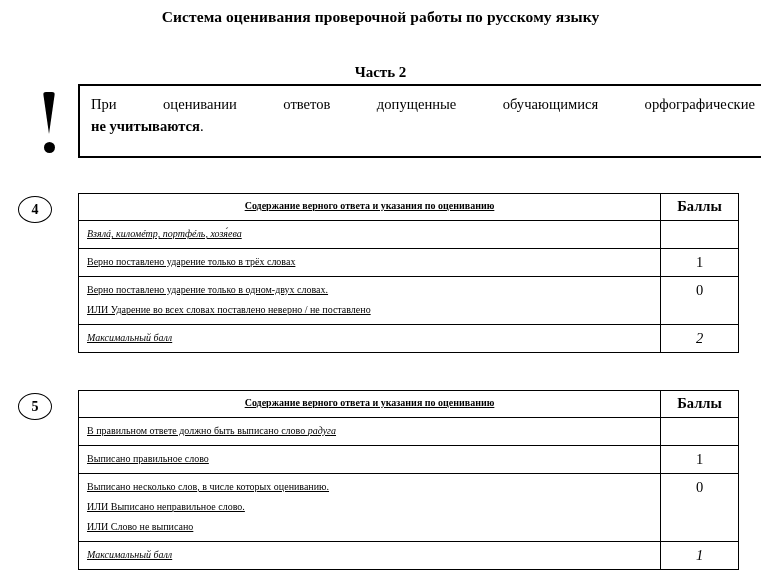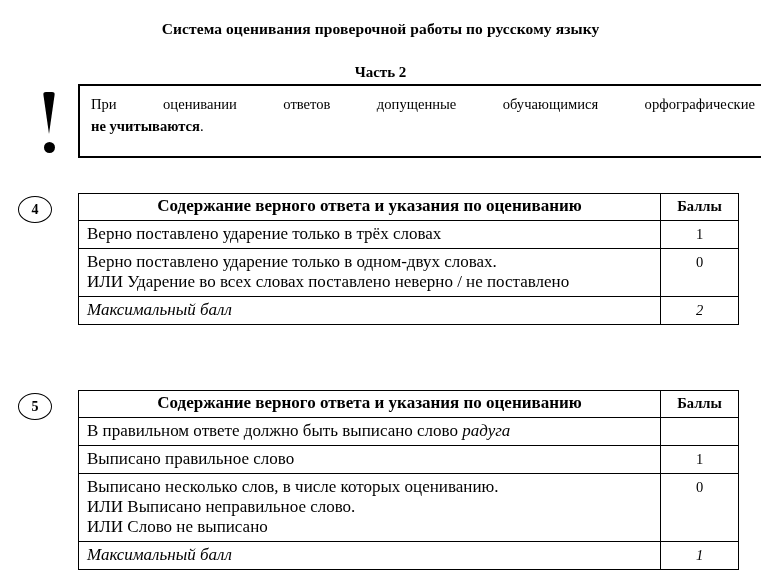--- a/index.html
+++ b/index.html
@@ -13,21 +13,21 @@
     font-family: "Liberation Serif", "DejaVu Serif", serif;
     color: #000000;
     position: relative;
     overflow: hidden;
   }
 
   
   .doc-title {
     position: absolute;
     left: 0;
-    top: 20px;
+    top: 8px;
     width: 761px;
     text-align: center;
     font-size: 15.5px;
     font-weight: bold;
     letter-spacing: 0.1px;
   }
   .part-title {
     position: absolute;
     left: 0;
     top: 64px;
@@ -125,23 +125,24 @@
   }
   table.rubric td, table.rubric th {
     border: 1.1px solid #000;
     box-sizing: border-box;
     vertical-align: top;
   }
   table.rubric th.c-desc,
   table.rubric td.c-desc {
     width: 582px;
     padding: 3px 8px 4px 8px;
-    font-size: 17px;
+    font-size: 10px;
     line-height: 20px;
     text-align: left;
+    text-decoration: underline;
   }
   table.rubric th.c-score,
   table.rubric td.c-score {
     width: 78px;
     padding: 3px 4px 4px 4px;
     font-size: 14.5px;
     line-height: 20px;
     text-align: center;
   }
   table.rubric th.c-desc,
@@ -191,20 +192,24 @@
 
 <div class="task" style="top:193px;">
   <div class="task-num">4</div>
   <table class="rubric">
     <tbody>
         <tr>
       <th class="c-desc">Содержание верного ответа и указания по оцениванию</th>
       <th class="c-score">Баллы</th>
     </tr>
     <tr>
+      <td class="c-desc answer-cell">Взялá, киломéтр, портфéль, хозя́ева</td>
+      <td class="c-score"></td>
+    </tr>
+    <tr>
       <td class="c-desc">Верно поставлено ударение только в трёх словах</td>
       <td class="c-score">1</td>
     </tr>
     <tr>
       <td class="c-desc">
             <span class="row-line">Верно поставлено ударение только в одном-двух словах.</span>
             <span class="row-line">ИЛИ Ударение во всех словах поставлено неверно / не поставлено</span>
           </td>
       <td class="c-score">0</td>
     </tr>

